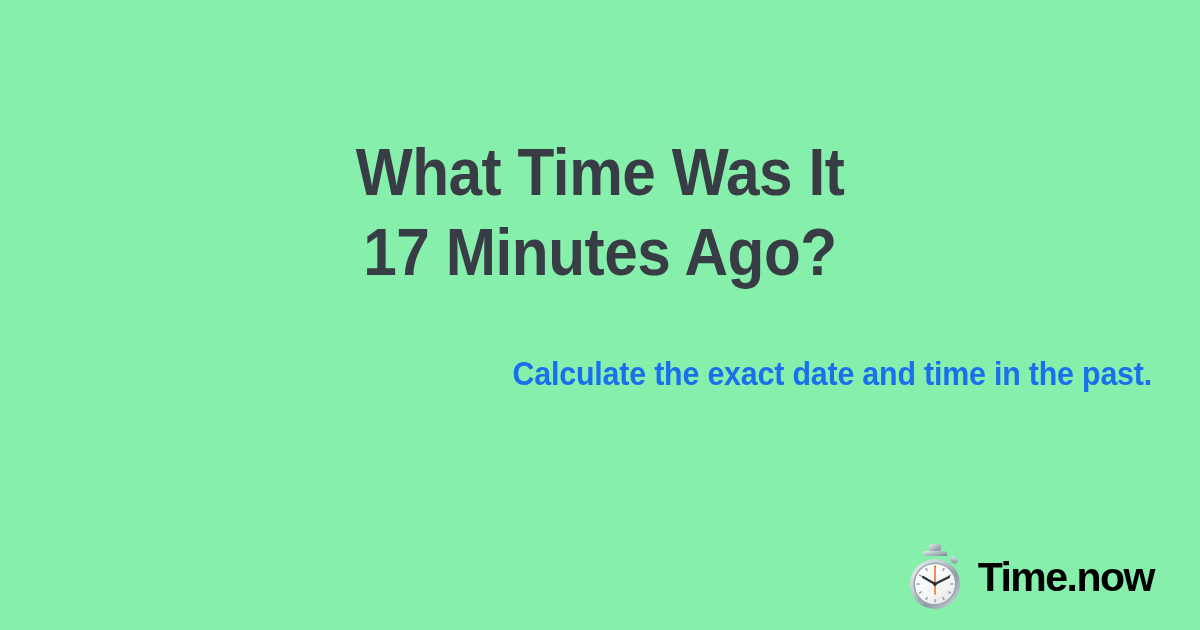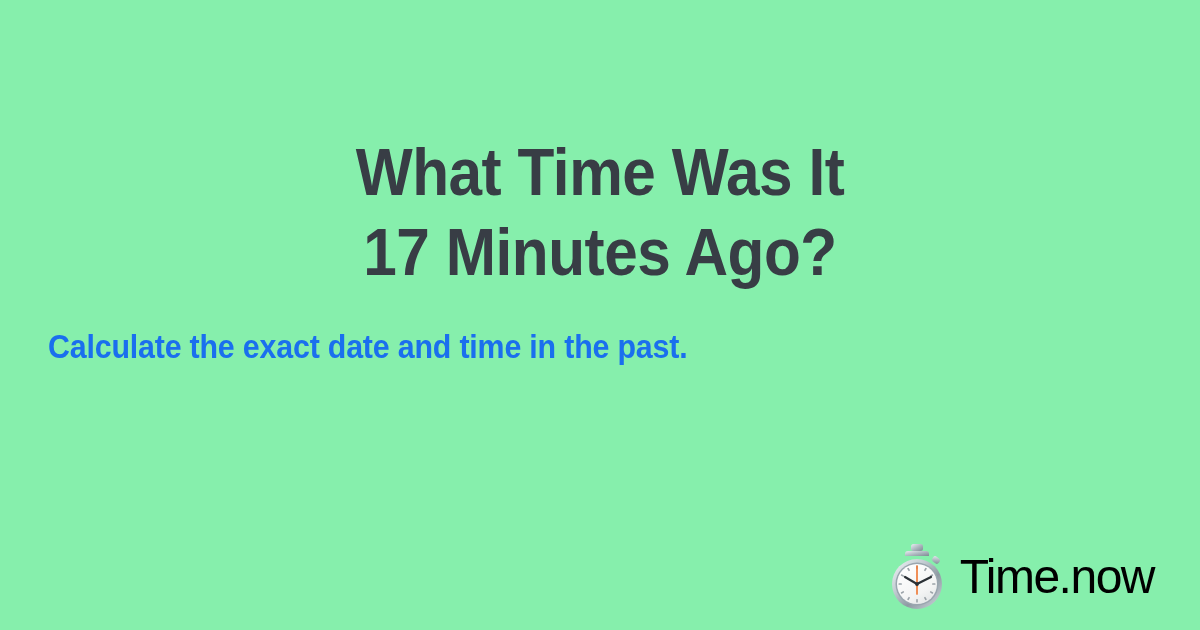--- a/index.html
+++ b/index.html
@@ -48,23 +48,23 @@
   }
 
   .headline-line {
     display: block;
   }
 
   
   .subtitle-wrap {
     position: absolute;
     left: 0;
-    top: 327px;
+    top: 354px;
     width: 1200px;
-    text-align: left;
+    text-align: right;
   }
 
   .subtitle {
     margin: 0;
     padding: 0;
     color: #1a6fee;
     font-family: "Liberation Sans", "DejaVu Sans", sans-serif;
     font-weight: 700;
     font-size: 33px;
     line-height: 40px;
@@ -87,22 +87,22 @@
   .brand-icon {
     display: block;
     width: 58px;
     height: 70px;
     flex: 0 0 auto;
   }
 
   .brand-name {
     color: #000000;
     font-family: "Liberation Sans", "DejaVu Sans", sans-serif;
-    font-weight: 400;
-    font-size: 48px;
+    font-weight: 700;
+    font-size: 41px;
     line-height: 66px;
     letter-spacing: -1.5px;
     white-space: nowrap;
   }
 </style>
 </head>
 <body>
 
 <div class="card">
 

